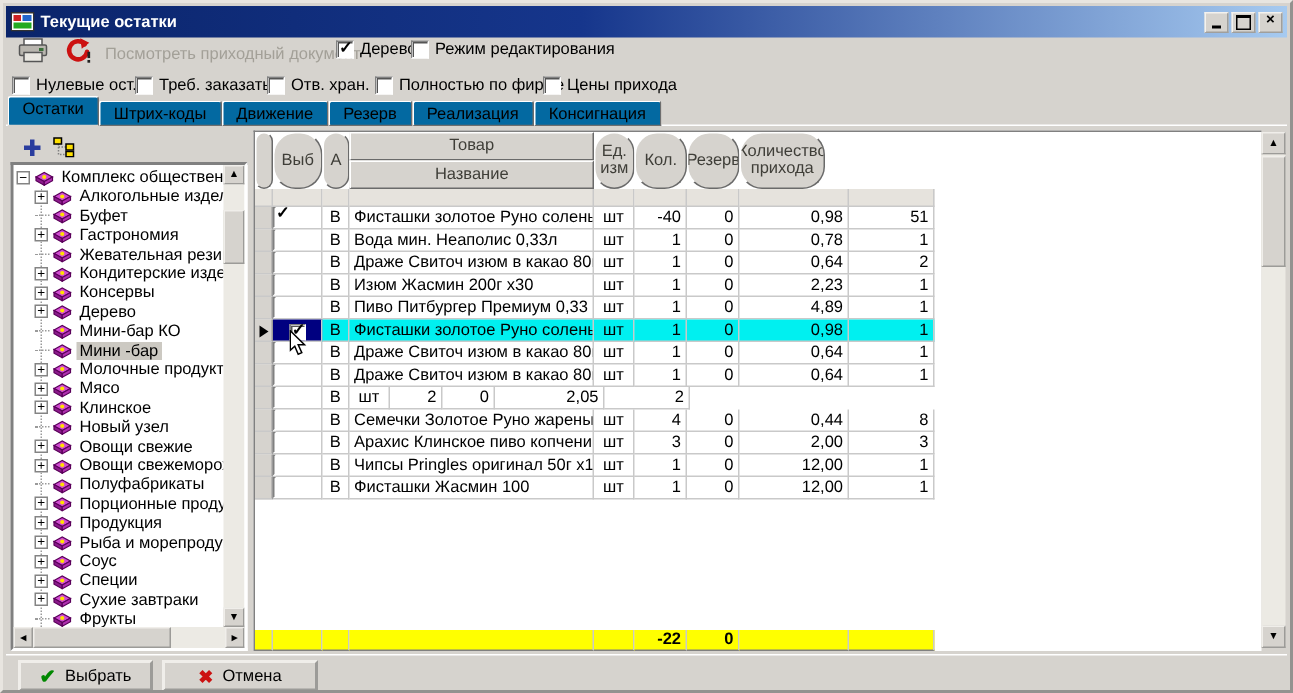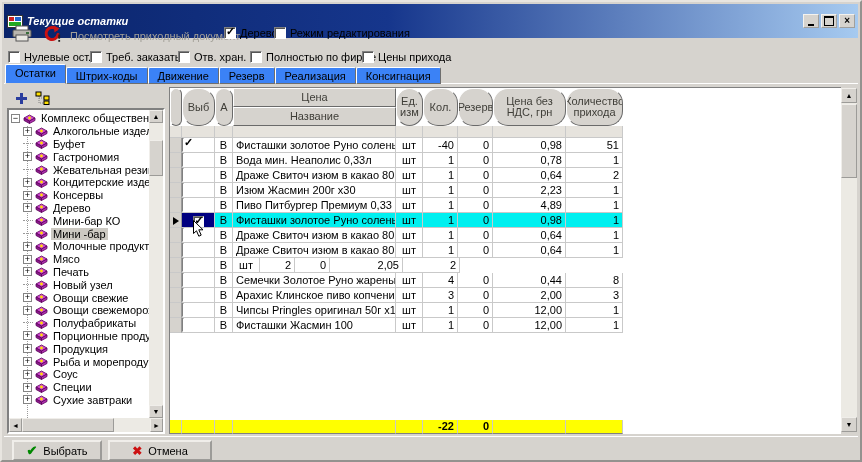--- a/index.html
+++ b/index.html
@@ -1,41 +1,41 @@
 <!DOCTYPE html>
 <html><head>
 <meta charset="utf-8">
 <style>
   html,body{margin:0;padding:0;background:#6b6b6b;}
   #window{position:relative;width:862px;height:462px;background:#d6d3ce;
     font-family:"Liberation Sans",sans-serif;font-size:11px;color:#000;
     border:2px outset #e8e5e0;box-sizing:border-box;overflow:hidden;}
   
-  .titlebar{position:absolute;left:2px;top:2px;right:2px;height:34px;
+  .titlebar{position:absolute;left:2px;top:2px;right:2px;height:21px;
     background:linear-gradient(90deg,#0a246a 0%,#16368c 45%,#a6caf0 100%);
-    display:flex;align-items:center;gap:4px;padding:0 3px;box-sizing:border-box;font-style:italic;}
+    display:flex;align-items:center;gap:4px;padding:0 3px;box-sizing:border-box;}
   .title-text{color:#fff;font-weight:bold;font-size:11px;white-space:nowrap;}
   .win-controls{margin-left:auto;display:flex;gap:2px;}
   .win-btn{width:16px;height:14px;background:#d6d3ce;border:1px outset #f4f2ee;
     display:flex;align-items:center;justify-content:center;font-size:9px;font-weight:bold;line-height:1;box-sizing:border-box;}
   .glyph-min{width:6px;height:2px;background:#000;margin-top:7px;}
   .glyph-max{width:8px;height:7px;border:1px solid #000;border-top-width:2px;}
   .glyph-close{font-size:10px;font-weight:bold;margin-top:-1px;}
   
   .tbtn{position:absolute;display:flex;align-items:center;justify-content:center;}
   .disabled-cmd{position:absolute;left:68px;top:28px;color:#a3a098;}
   .cb-row{position:absolute;display:flex;}
   .cb-item{display:flex;align-items:center;gap:4px;box-sizing:border-box;}
   .checkbox{width:12px;height:12px;background:#fff;border:1px solid;border-color:#808080 #fff #fff #808080;
     box-shadow:inset 1px 1px 0 #555;position:relative;flex-shrink:0;box-sizing:border-box;}
   .checkbox.checked::after{content:"\2713";position:absolute;left:1px;top:-3px;font-size:11px;font-weight:bold;color:#000;}
   .cb-label{white-space:nowrap;}
   
   #tabs{position:absolute;left:3px;top:62px;height:20px;display:flex;align-items:flex-end;z-index:3;}
-  .tab{padding:2px 9px 3px;background:#3b82f6;border:1px solid;border-color:#fff #6e6e6e #6e6e6e #fff;
+  .tab{padding:2px 9px 3px;background:#0369a1;border:1px solid;border-color:#fff #6e6e6e #6e6e6e #fff;
     border-radius:2px 2px 0 0;white-space:nowrap;height:17px;box-sizing:border-box;}
   .tab.active{height:20px;border-bottom-color:#d6d3ce;font-weight:normal;position:relative;z-index:4;}
   .pane-topline{position:absolute;left:2px;top:81px;right:2px;height:1px;background:#fff;z-index:1;}
   
   .tree-toolbar-btn{position:absolute;width:20px;height:18px;display:flex;align-items:center;justify-content:center;}
   #tree-box{position:absolute;left:5px;top:106px;width:158px;height:326px;background:#fff;
     border:2px solid;border-color:#808080 #fff #fff #808080;box-sizing:border-box;overflow:hidden;}
   #tree-items{position:absolute;left:0;top:0;right:14px;bottom:14px;overflow:hidden;padding-top:2px;}
   .tree-vline{position:absolute;left:18px;top:16px;height:294px;border-left:1px dotted #9a9a9a;}
   .tree-row{display:flex;align-items:center;height:12.8px;padding-left:14px;position:relative;white-space:nowrap;}
@@ -342,21 +342,21 @@
         <div class="tree-row">
           <span class="expbox">+</span>
           <span class="book">
             <svg width="13" height="11" viewBox="0 0 13 11">
               <polygon points="1,5 6.5,2 12,5 6.5,8" fill="#d24bd2" stroke="#5a005a" stroke-width="0.8"></polygon>
               <polygon points="1,5 6.5,8 6.5,10.5 1,7.5" fill="#8c1a8c" stroke="#5a005a" stroke-width="0.8"></polygon>
               <polygon points="12,5 6.5,8 6.5,10.5 12,7.5" fill="#b030b0" stroke="#5a005a" stroke-width="0.8"></polygon>
               <circle cx="6.5" cy="5" r="1.4" fill="#ffe000"></circle>
             </svg>
           </span>
-          <span class="tree-label">Печать</span>
+          <span class="tree-label">Клинское</span>
         </div>
         <div class="tree-row">
           <span class="expspacer"></span>
           <span class="book">
             <svg width="13" height="11" viewBox="0 0 13 11">
               <polygon points="1,5 6.5,2 12,5 6.5,8" fill="#d24bd2" stroke="#5a005a" stroke-width="0.8"></polygon>
               <polygon points="1,5 6.5,8 6.5,10.5 1,7.5" fill="#8c1a8c" stroke="#5a005a" stroke-width="0.8"></polygon>
               <polygon points="12,5 6.5,8 6.5,10.5 12,7.5" fill="#b030b0" stroke="#5a005a" stroke-width="0.8"></polygon>
               <circle cx="6.5" cy="5" r="1.4" fill="#ffe000"></circle>
             </svg>
@@ -463,20 +463,32 @@
           <span class="expbox">+</span>
           <span class="book">
             <svg width="13" height="11" viewBox="0 0 13 11">
               <polygon points="1,5 6.5,2 12,5 6.5,8" fill="#d24bd2" stroke="#5a005a" stroke-width="0.8"></polygon>
               <polygon points="1,5 6.5,8 6.5,10.5 1,7.5" fill="#8c1a8c" stroke="#5a005a" stroke-width="0.8"></polygon>
               <polygon points="12,5 6.5,8 6.5,10.5 12,7.5" fill="#b030b0" stroke="#5a005a" stroke-width="0.8"></polygon>
               <circle cx="6.5" cy="5" r="1.4" fill="#ffe000"></circle>
             </svg>
           </span>
           <span class="tree-label">Сухие завтраки</span>
+        </div>
+        <div class="tree-row">
+          <span class="expspacer"></span>
+          <span class="book">
+            <svg width="13" height="11" viewBox="0 0 13 11">
+              <polygon points="1,5 6.5,2 12,5 6.5,8" fill="#d24bd2" stroke="#5a005a" stroke-width="0.8"></polygon>
+              <polygon points="1,5 6.5,8 6.5,10.5 1,7.5" fill="#8c1a8c" stroke="#5a005a" stroke-width="0.8"></polygon>
+              <polygon points="12,5 6.5,8 6.5,10.5 12,7.5" fill="#b030b0" stroke="#5a005a" stroke-width="0.8"></polygon>
+              <circle cx="6.5" cy="5" r="1.4" fill="#ffe000"></circle>
+            </svg>
+          </span>
+          <span class="tree-label">Фрукты</span>
         </div>
       </div>
     <div id="tree-vscroll">
       <div class="sb-btn" style="position:absolute;top:0;left:0;right:0;height:13px;">▲</div>
       <div class="sb-track" style="position:absolute;top:13px;left:0;right:0;bottom:13px;"></div>
       <div class="sb-thumb" style="position:absolute;top:30px;left:0;right:0;height:36px;"></div>
       <div class="sb-btn" style="position:absolute;bottom:0;left:0;right:0;height:13px;">▼</div>
     </div>
     <div id="tree-hscroll">
       <div class="sb-btn" style="width:13px;height:14px;">◄</div>
@@ -486,27 +498,26 @@
       <div class="sb-btn" style="width:13px;height:14px;">►</div>
     </div>
   </div>
 
   <div id="grid">
     <div class="ghead">
       <div class="hcell ind h38"></div>
       <div class="hcell csel h38">Выб</div>
       <div class="hcell ca h38">А</div>
       <div class="hstack">
-        <div class="hcell cname h19" style="justify-content:center;padding-left:1px;">Цена</div>
+        <div class="hcell cname h19" style="justify-content:center;padding-left:1px;">Товар</div>
         <div class="hcell cname h19" style="justify-content:center;padding-left:1px;">Название</div>
       </div>
       <div class="hcell cunit h38">Ед. изм</div>
       <div class="hcell cqty h38">Кол.</div>
       <div class="hcell cres h38">Резерв</div>
-      <div class="hcell cprice h38">Цена без НДС, грн</div>
       <div class="hcell cinc h38">Количество прихода</div>
     </div>
     <div class="gfilter">
       <div class="fcell ind"></div>
       <div class="fcell csel"></div>
       <div class="fcell ca"></div>
       <div class="fcell cname"></div>
       <div class="fcell cunit"></div>
       <div class="fcell cqty"></div>
       <div class="fcell cres"></div>

